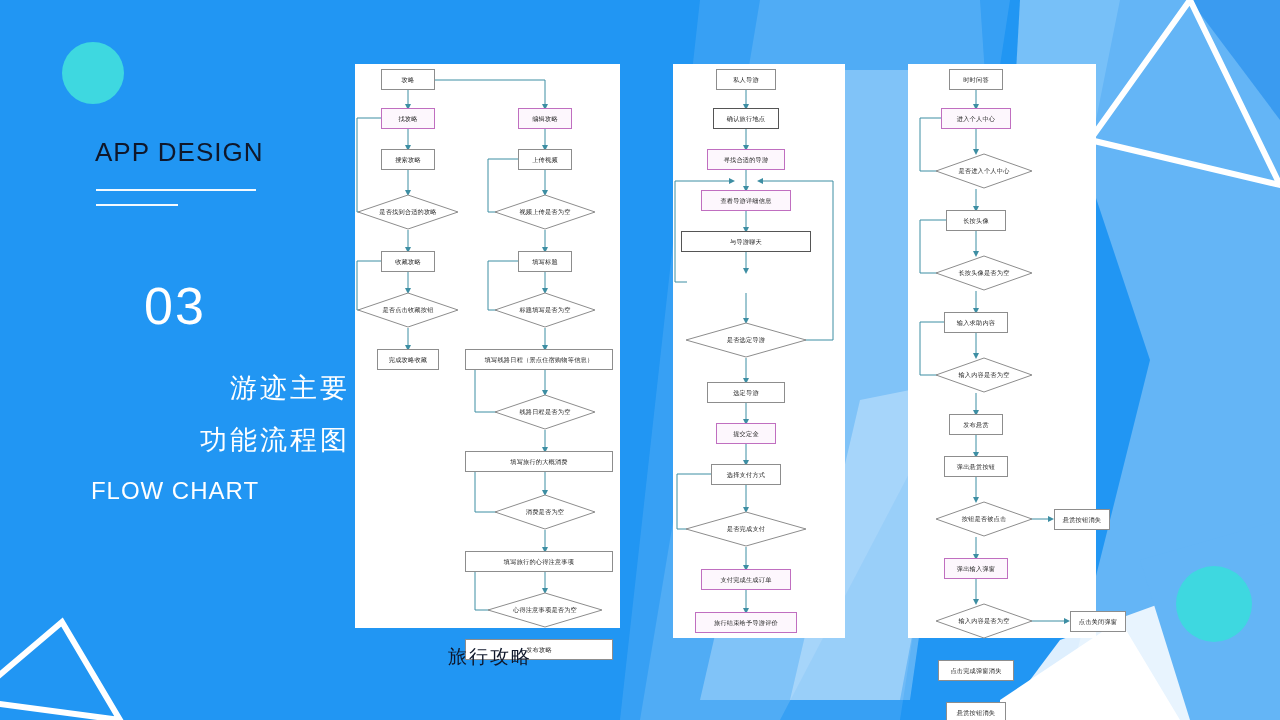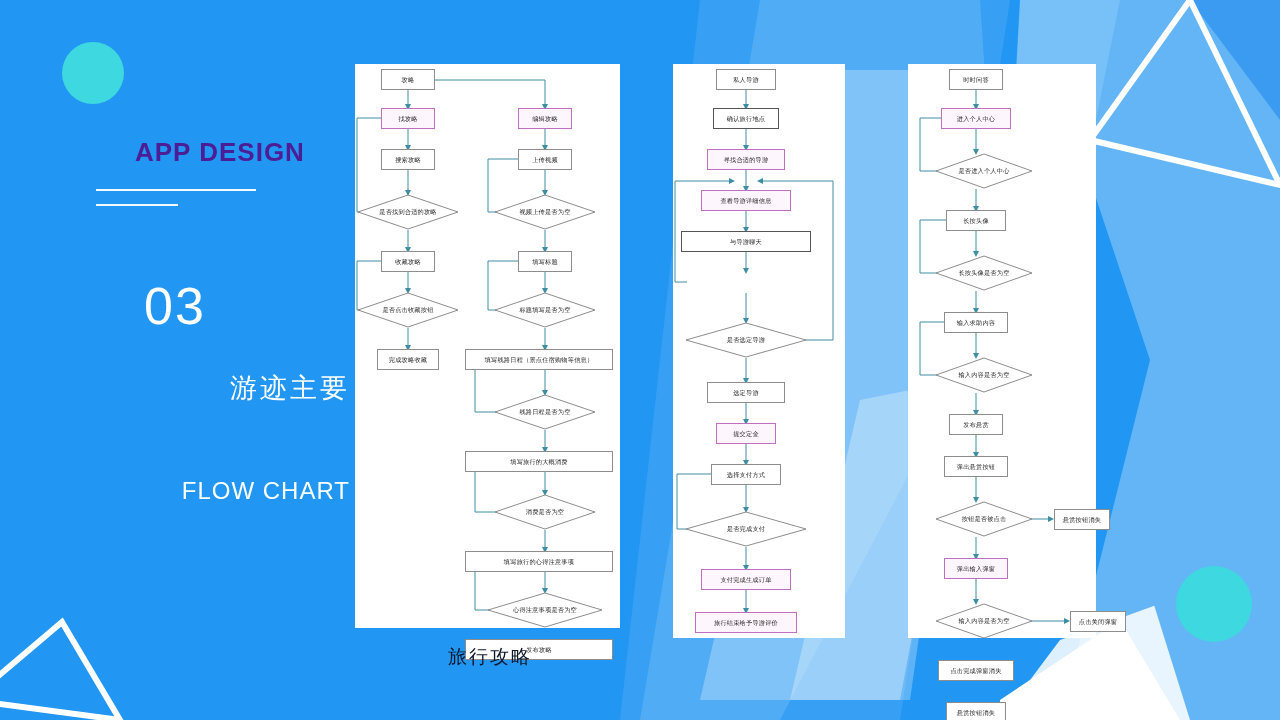--- a/index.html
+++ b/index.html
@@ -19,39 +19,38 @@
     position:absolute;left:62px;top:42px;width:62px;height:62px;border-radius:50%;
     background:#3ed8e0;
   }
   .title-cn{
     position:absolute;left:92px;top:62px;
     font-size:56px;line-height:62px;color:#ffffff;font-weight:700;letter-spacing:0px;
     white-space:nowrap;
   }
   .title-en{
     position:absolute;left:95px;top:136px;
-    font-size:26px;line-height:32px;color:#4c1d95;font-weight:700;letter-spacing:1px;
+    font-size:26px;line-height:32px;color:#0f172a;font-weight:400;letter-spacing:1px;
     white-space:nowrap;
-    margin-left:40px;
   }
   .rule-long{position:absolute;left:96px;top:189px;width:160px;height:2px;background:#ffffff;opacity:.95;}
   .rule-short{position:absolute;left:96px;top:204px;width:82px;height:2px;background:#ffffff;opacity:.95;}
 
   .num{
     position:absolute;left:0;top:278px;width:350px;text-align:center;
     font-size:52px;line-height:56px;color:#ffffff;font-weight:300;letter-spacing:2px;
   }
   .sub1,.sub2{
     position:absolute;left:0;width:350px;text-align:right;color:#ffffff;
     font-size:27px;line-height:34px;font-weight:500;letter-spacing:3px;
   }
   .sub1{top:371px;}
   .sub2{top:423px;}
   .sub-en{
-    position:absolute;left:0;top:476px;width:350px;text-align:right;color:#ffffff;
+    position:absolute;left:0;top:476px;width:350px;text-align:center;color:#ffffff;
     font-size:24px;line-height:30px;font-weight:400;letter-spacing:1px;
   }
 
   .caption{
     position:absolute;left:400px;top:645px;width:180px;text-align:center;
     color:#0f172a;font-size:19px;line-height:24px;font-weight:500;letter-spacing:2px;z-index:6;
   }
 
   
   .panel{position:absolute;background:#ffffff;z-index:4;}
@@ -112,20 +111,21 @@
     <circle cx="1214" cy="604" r="38" fill="#3ed8e0"></circle>
   </svg>
 
   <div class="left-col">
     <div class="title-dot"></div>
     <div class="title-en">APP DESIGN</div>
     <div class="rule-long"></div>
     <div class="rule-short"></div>
     <div class="num">03</div>
     <div class="sub1">游迹主要</div>
+    <div class="sub2">功能流程图</div>
     <div class="sub-en">FLOW CHART</div>
   </div>
 
   <div class="caption">旅行攻略</div>
 
   <div class="panel" id="panel-1">
     <svg class="flow" viewBox="0 0 265 564" preserveAspectRatio="none">
       <g stroke="#3d8ea3" stroke-width="1" fill="none">
 
         <path d="M53,26 L53,44"></path>

